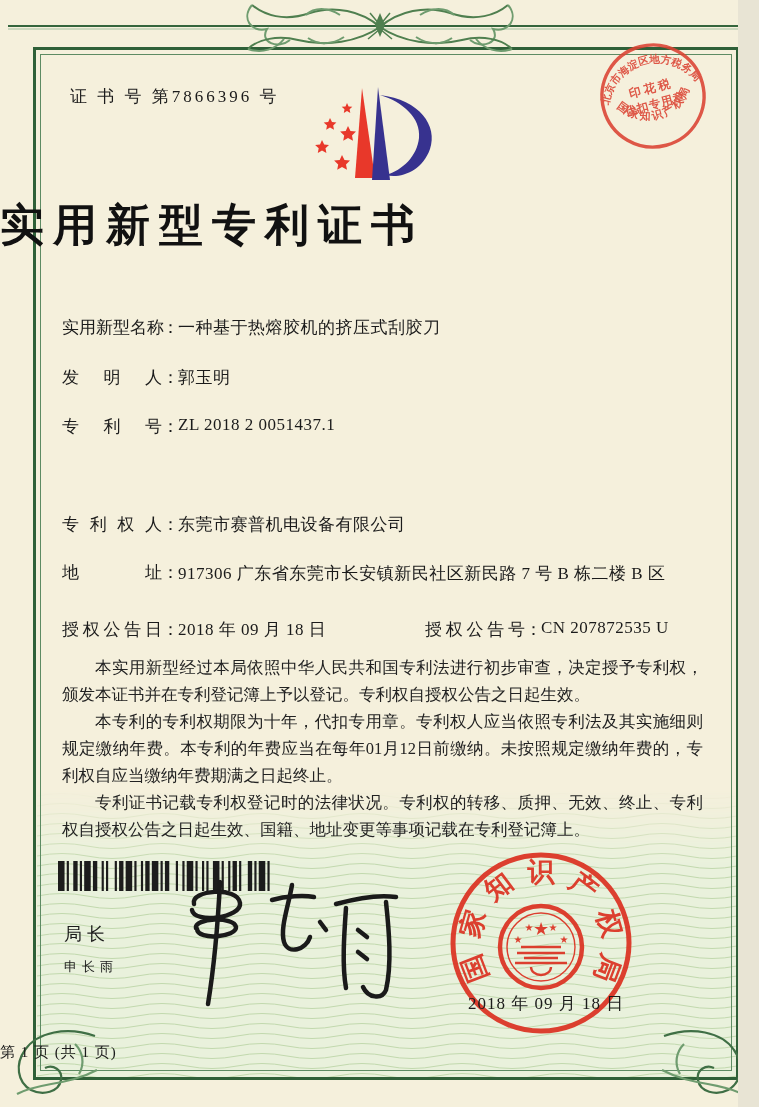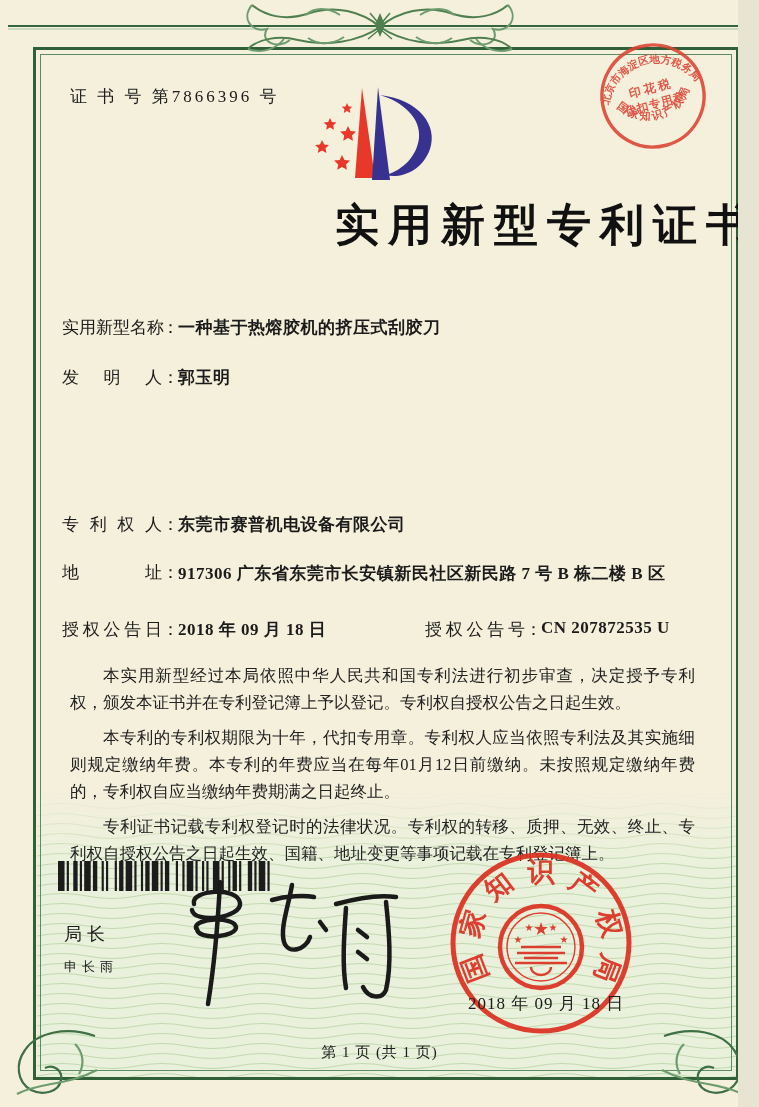--- a/index.html
+++ b/index.html
@@ -11,36 +11,36 @@
     -webkit-mask-image:linear-gradient(to bottom,transparent 0,#000 75px);
     mask-image:linear-gradient(to bottom,transparent 0,#000 75px);}
   .green-zone svg{position:absolute;left:0;top:0;}
 
   
   .border-outer{position:absolute;left:33px;top:47px;width:700px;height:1027px;border:3px solid #2f6038;}
   .border-inner{position:absolute;left:40px;top:54px;width:690px;height:1015px;border:1px solid #5d8b63;}
 
   .abs{position:absolute;}
   .cert-no{left:70px;top:85px;font-size:17px;letter-spacing:3px;}
-  .title{left:0;top:196px;width:759px;text-align:right;font-size:44px;font-weight:bold;letter-spacing:9px;color:#111;}
+  .title{left:0;top:196px;width:759px;text-align:left;font-size:44px;font-weight:bold;letter-spacing:9px;color:#111;}
 
   .row{position:absolute;left:62px;font-size:17px;white-space:nowrap;}
   .row .lab{display:inline-block;width:100px;text-align:justify;text-align-last:justify;vertical-align:top;font-family:Liberation Mono, monospace;}
   .row .colon{display:inline-block;width:16px;vertical-align:top;}
-  .row .val{display:inline-block;vertical-align:top;letter-spacing:.5px;font-weight:bold;}
+  .row .val{display:inline-block;vertical-align:top;letter-spacing:.5px;}
   .row.addr{white-space:normal;}
   .row.addr .val{width:512px;line-height:25px;}
 
   .body-text{position:absolute;left:62px;top:654px;width:641px;font-size:16.5px;line-height:27px;text-align:justify;color:#222;}
-  .body-text p{margin:8px;text-indent:2em;}
+  .body-text p{margin:0;text-indent:2em;}
 
   .officer-title{left:64px;top:922px;font-size:18px;letter-spacing:5px;font-weight:500;}
   .officer-name{left:64px;top:958px;font-size:13px;letter-spacing:5px;font-weight:500;}
   .seal-date{left:468px;top:992px;font-size:17px;letter-spacing:1px;}
-  .footer{left:0;top:1043px;width:759px;text-align:center;font-size:15px;letter-spacing:1px;}
+  .footer{left:0;top:1043px;width:759px;text-align:left;font-size:15px;letter-spacing:1px;}
 
   .tax-stamp{left:585px;top:28px;transform:rotate(-15deg);opacity:.88;}
   .cnipa-seal{left:448px;top:850px;opacity:.93;}
   svg text{font-family:"Liberation Serif","DejaVu Serif",serif;}
 </style>
 </head>
 <body>
 
 <div class="page">
 
@@ -161,20 +161,23 @@
   </svg>
 
   <div class="abs title">实用新型专利证书</div>
 
   <div class="row" style="top:316px">
     <span class="lab">实用新型名称</span><span class="colon">：</span><span class="val">一种基于热熔胶机的挤压式刮胶刀</span>
   </div>
   <div class="row" style="top:366px">
     <span class="lab">发明人</span><span class="colon">：</span><span class="val">郭玉明</span>
   </div>
+  <div class="row" style="top:415px">
+    <span class="lab">专利号</span><span class="colon">：</span><span class="val">ZL 2018 2 0051437.1</span>
+  </div>
   <div class="row" style="top:513px">
     <span class="lab">专利权人</span><span class="colon">：</span><span class="val">东莞市赛普机电设备有限公司</span>
   </div>
   <div class="row addr" style="top:561px">
     <span class="lab">地址</span><span class="colon">：</span><span class="val">917306 广东省东莞市长安镇新民社区新民路 7 号 B 栋二楼 B 区</span>
   </div>
   <div class="row" style="top:618px">
     <span class="lab">授权公告日</span><span class="colon">：</span><span class="val">2018 年 09 月 18 日</span>
   </div>
   <div class="row" style="top:618px;left:425px">

